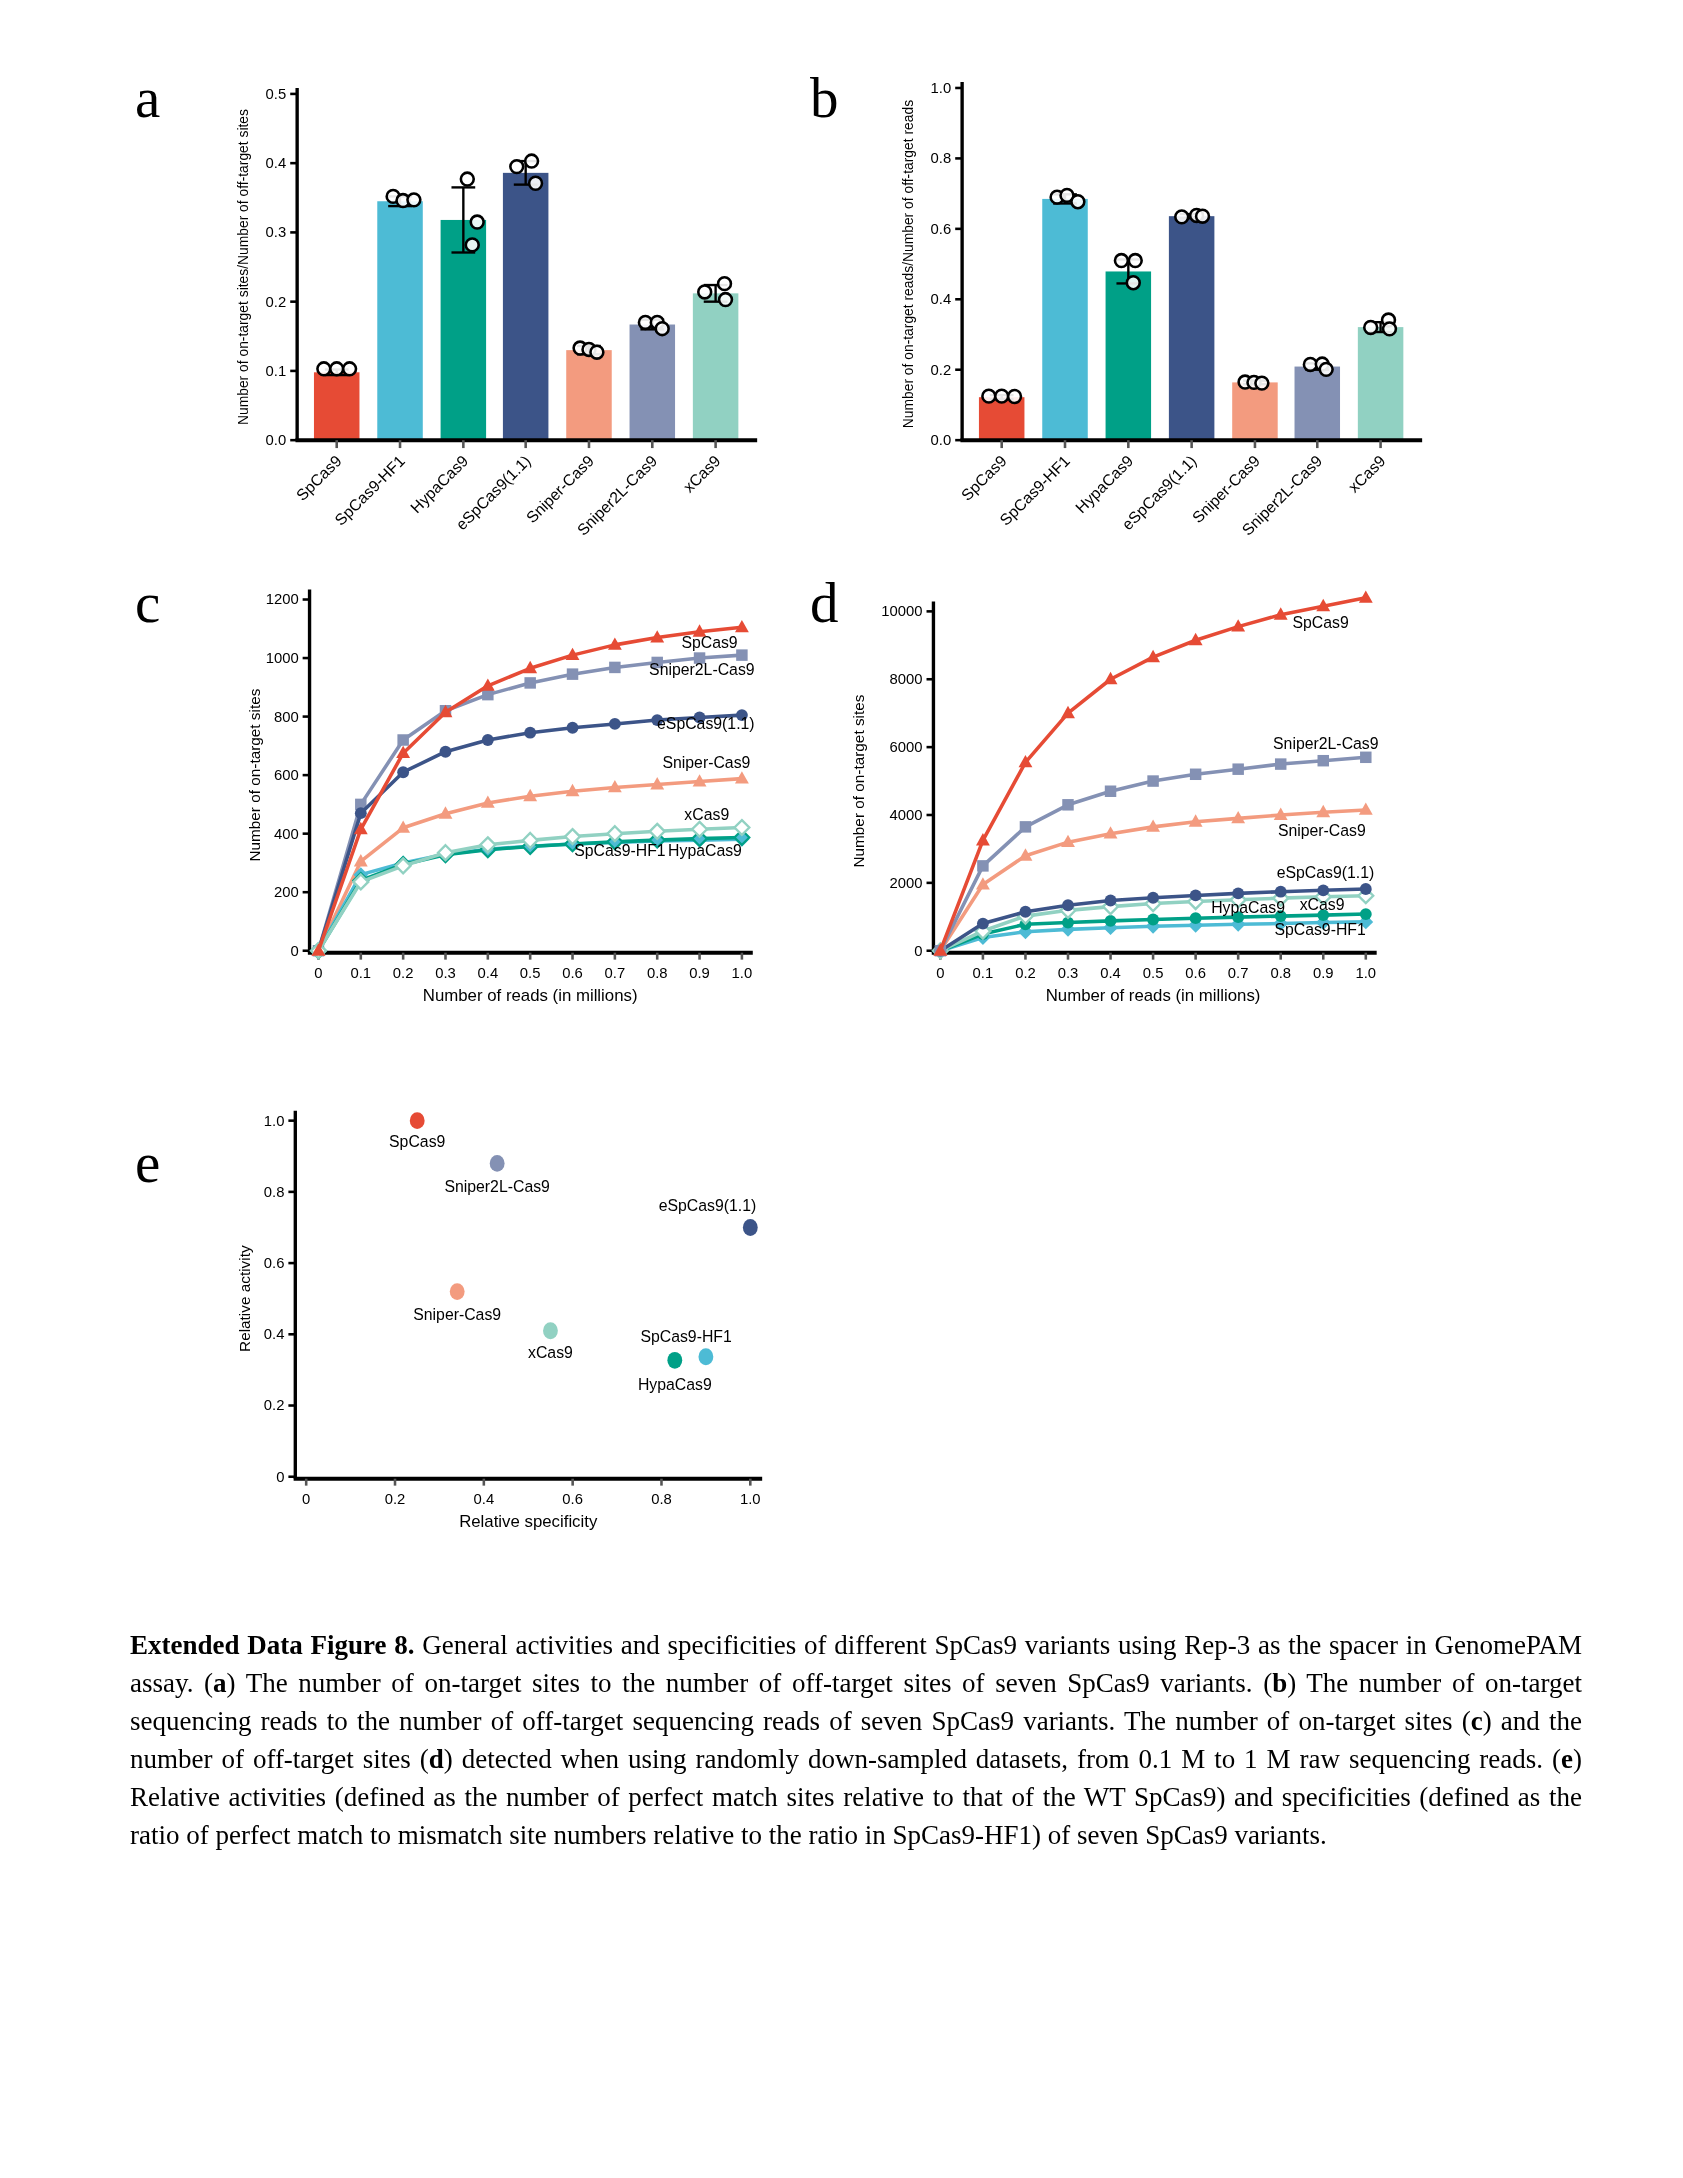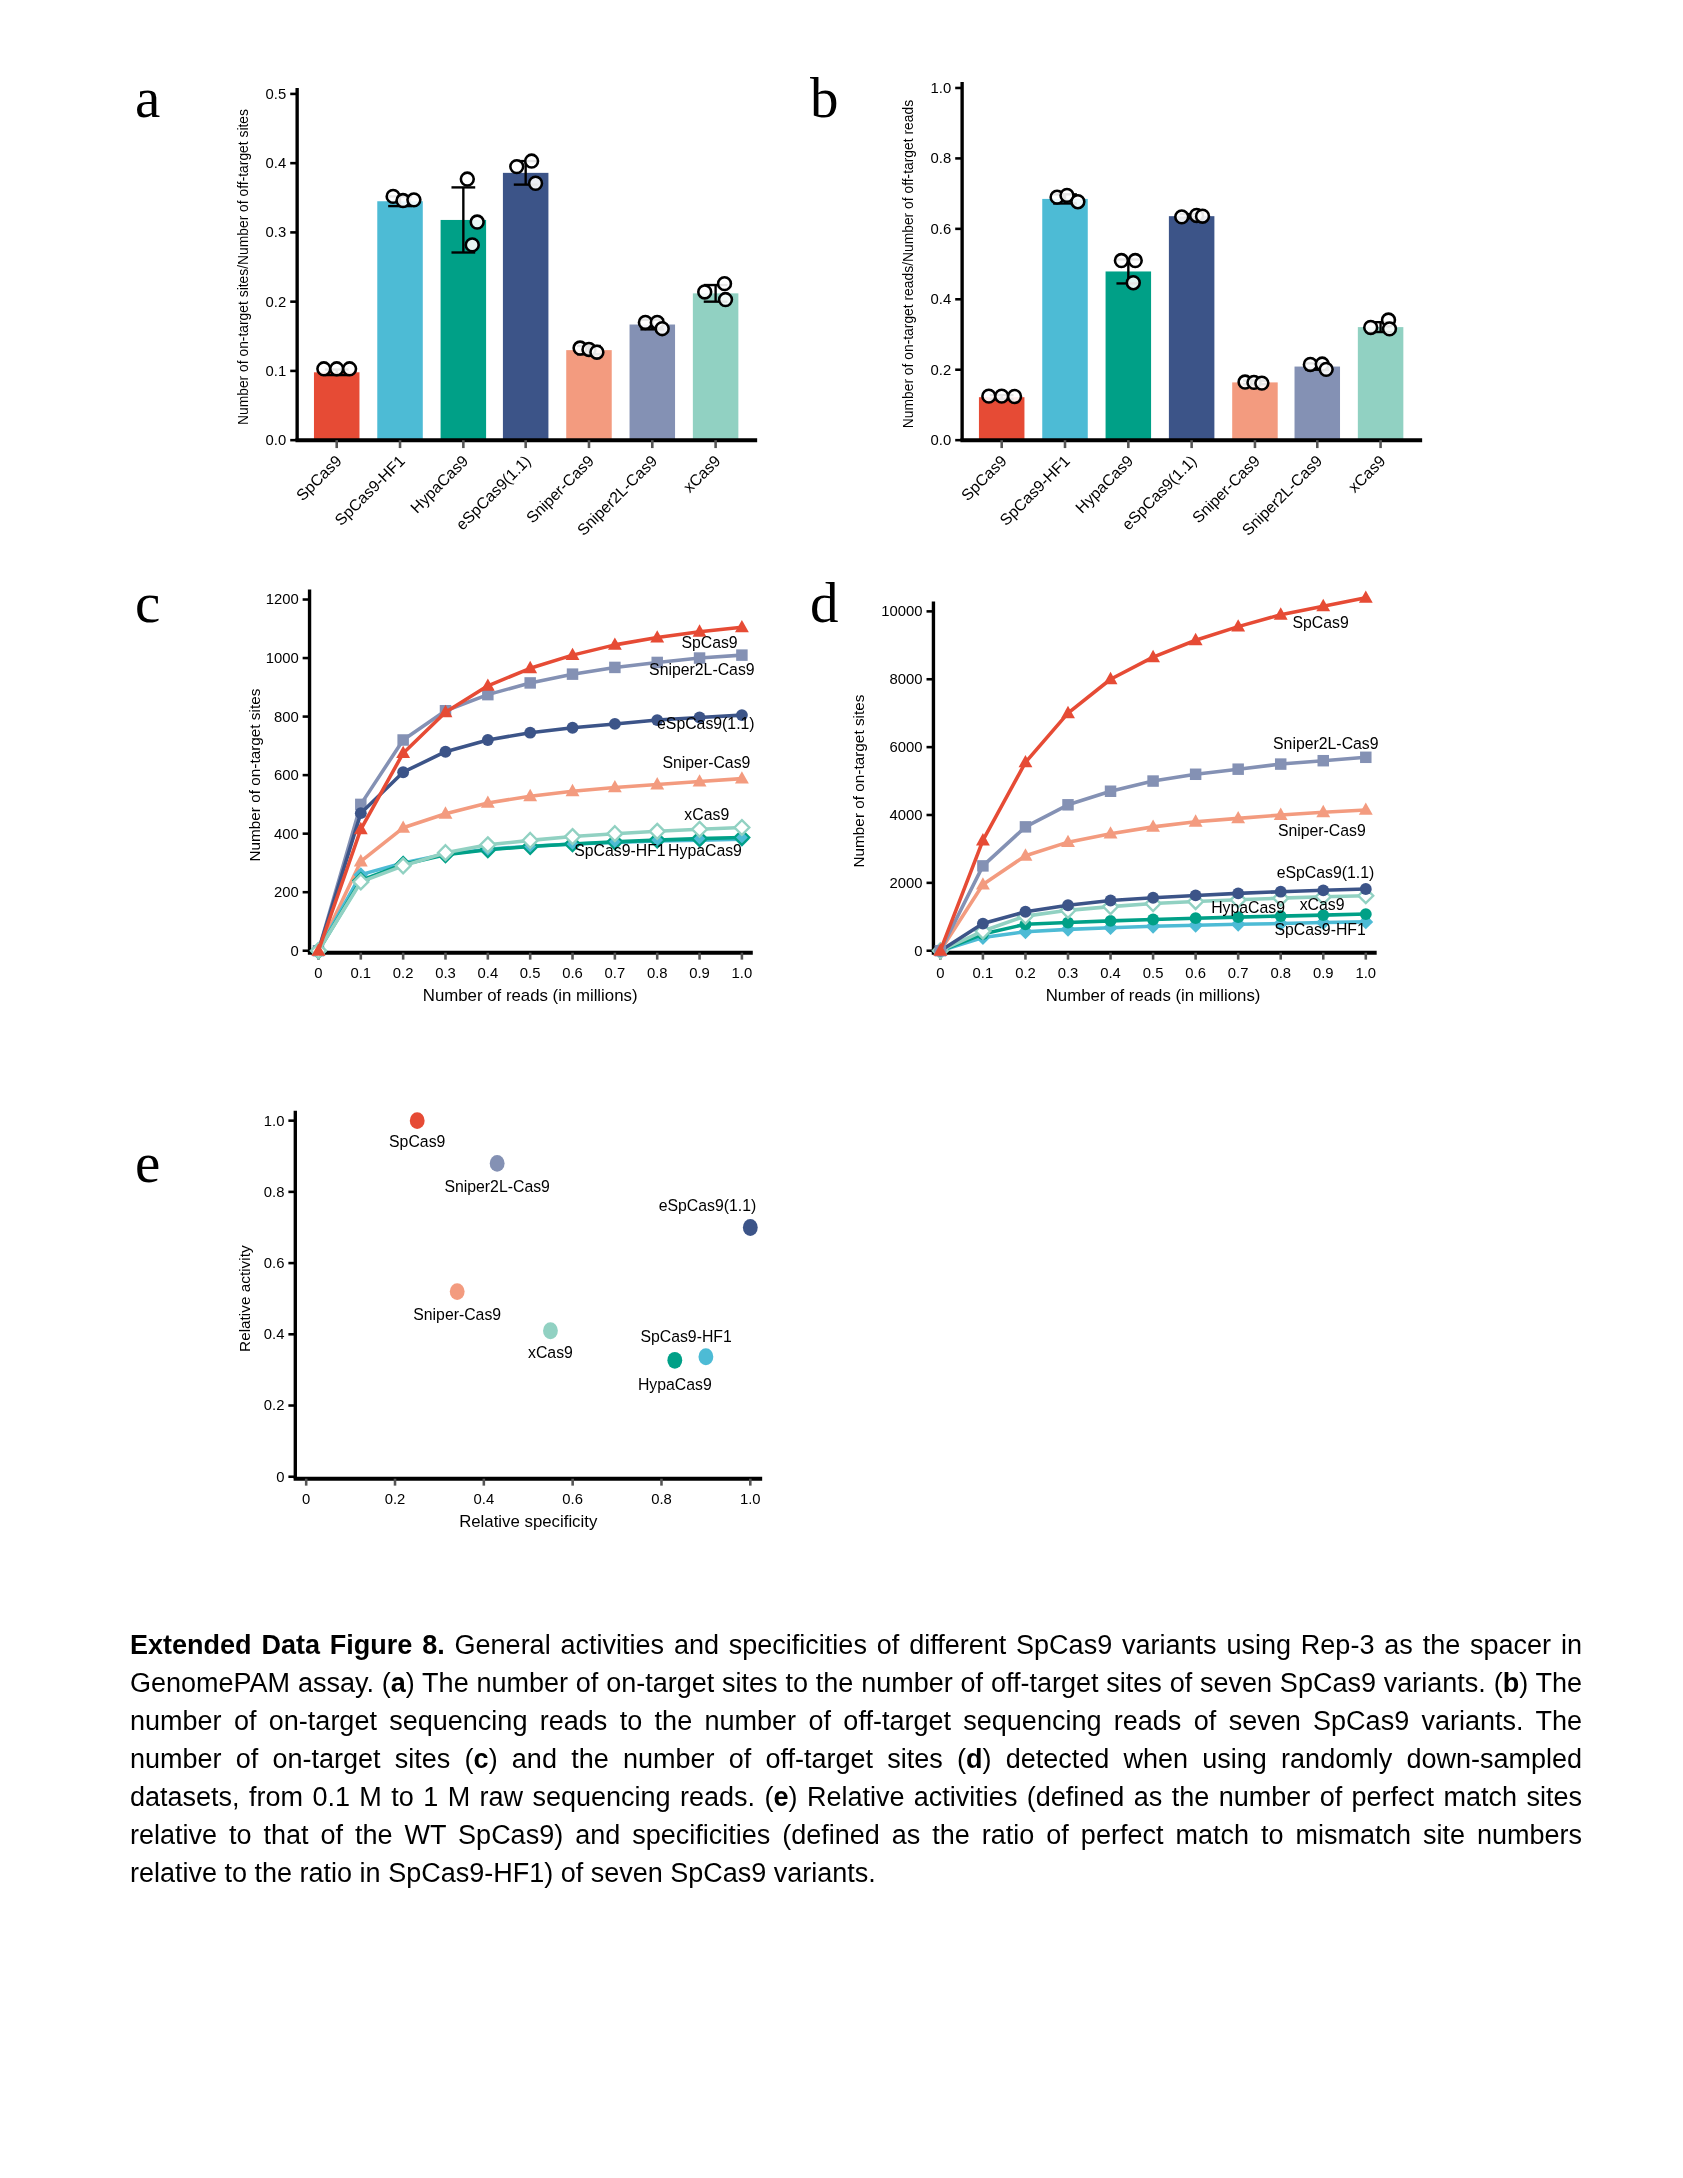--- a/index.html
+++ b/index.html
@@ -9,21 +9,21 @@
                 font-size:57px;line-height:1;color:#000;}
   svg.chart{position:absolute;overflow:visible;}
   svg text{font-family:"Liberation Sans","DejaVu Sans",sans-serif;fill:#000;}
   svg .tick-label{font-size:15px;}
   svg .cat-label{font-size:16px;}
   svg .ylab-sm{font-size:14px;}
   svg .ylab{font-size:15.5px;}
   svg .xlab{font-size:17px;}
   svg .series-label{font-size:16px;}
   .caption{position:absolute;left:130px;top:1626px;width:1452px;
-           font-family:Liberation Sans, sans-serif;
+           font-family:Liberation Serif, serif;
            font-size:27px;line-height:38px;color:#000;text-align:justify;margin:0;}
   .caption b{font-weight:bold;}
 </style>
 </head>
 <body>
 
 <div class="page">
   <div class="panel-letter" style="left:135px;top:69px;">a</div>
   <div class="panel-letter" style="left:810px;top:69px;">b</div>
   <div class="panel-letter" style="left:135px;top:574px;">c</div>

